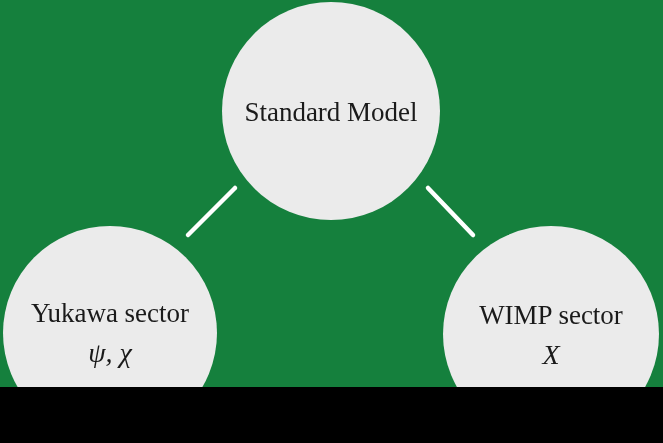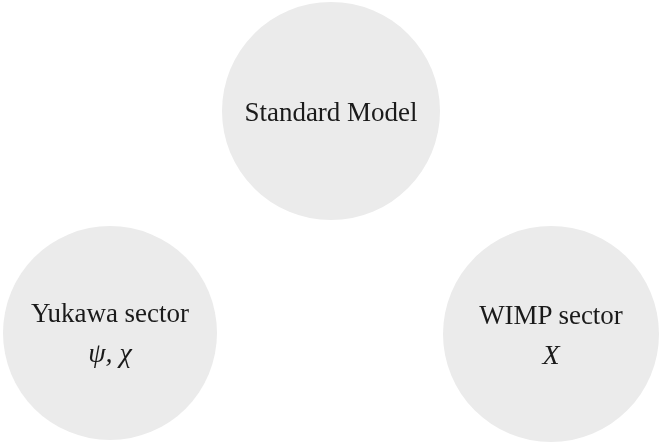--- a/index.html
+++ b/index.html
@@ -3,22 +3,22 @@
 <meta charset="utf-8">
 <style>
   html, body {
     margin: 0;
     padding: 0;
     background: #000000;
   }
   .canvas {
     position: relative;
     width: 663px;
-    height: 443px;
-    background: #ffffff;
+    height: 387px;
+    background: #15803d;
     overflow: hidden;
     font-family: "Liberation Serif", "DejaVu Serif", serif;
   }
   svg { display: block; }
   text.node-label {
     font-family: "Liberation Serif", "DejaVu Serif", serif;
     font-size: 27px;
     fill: #1a1a1a;
     text-anchor: middle;
     dominant-baseline: central;

